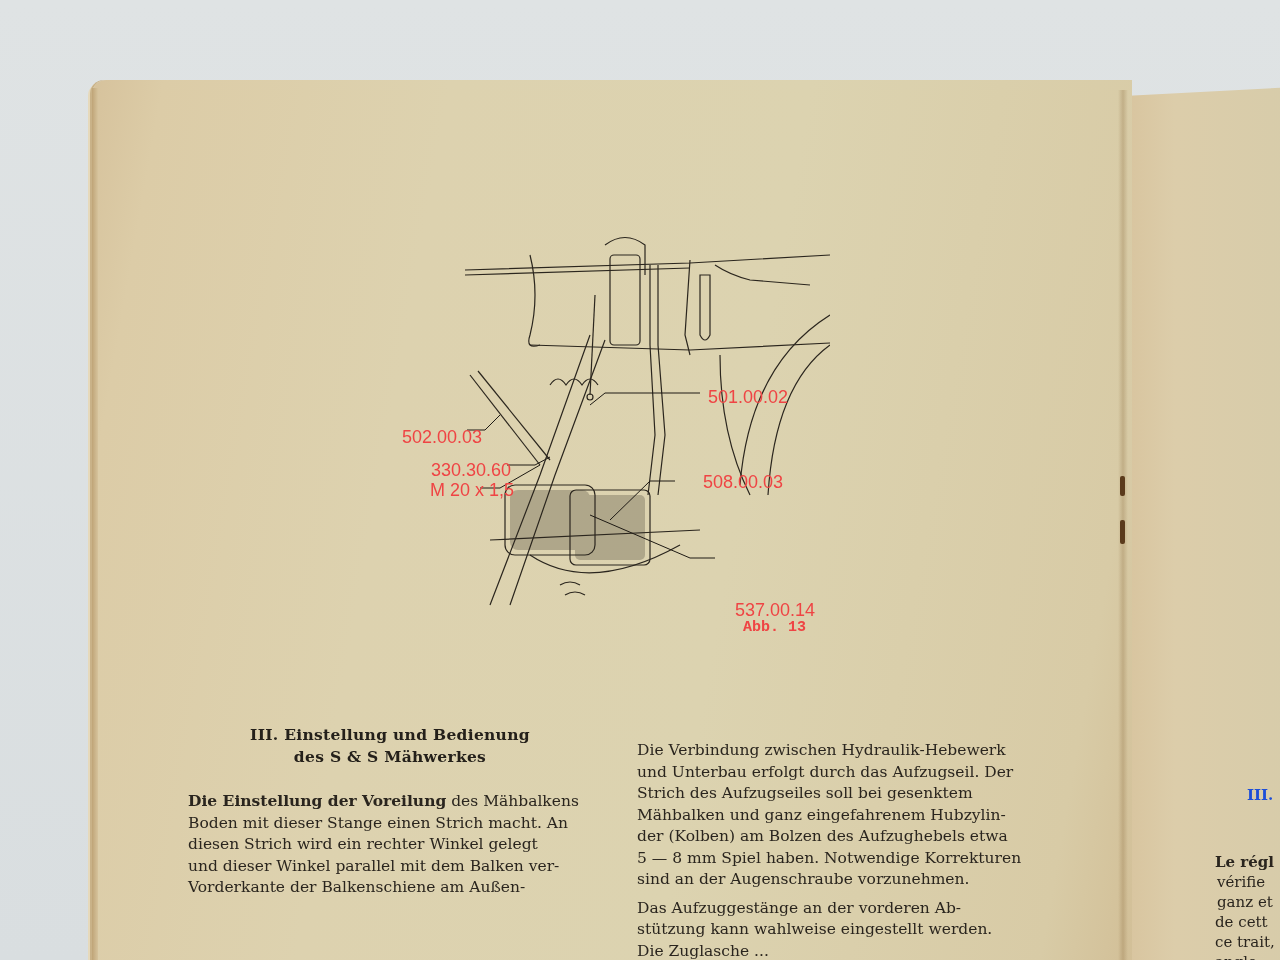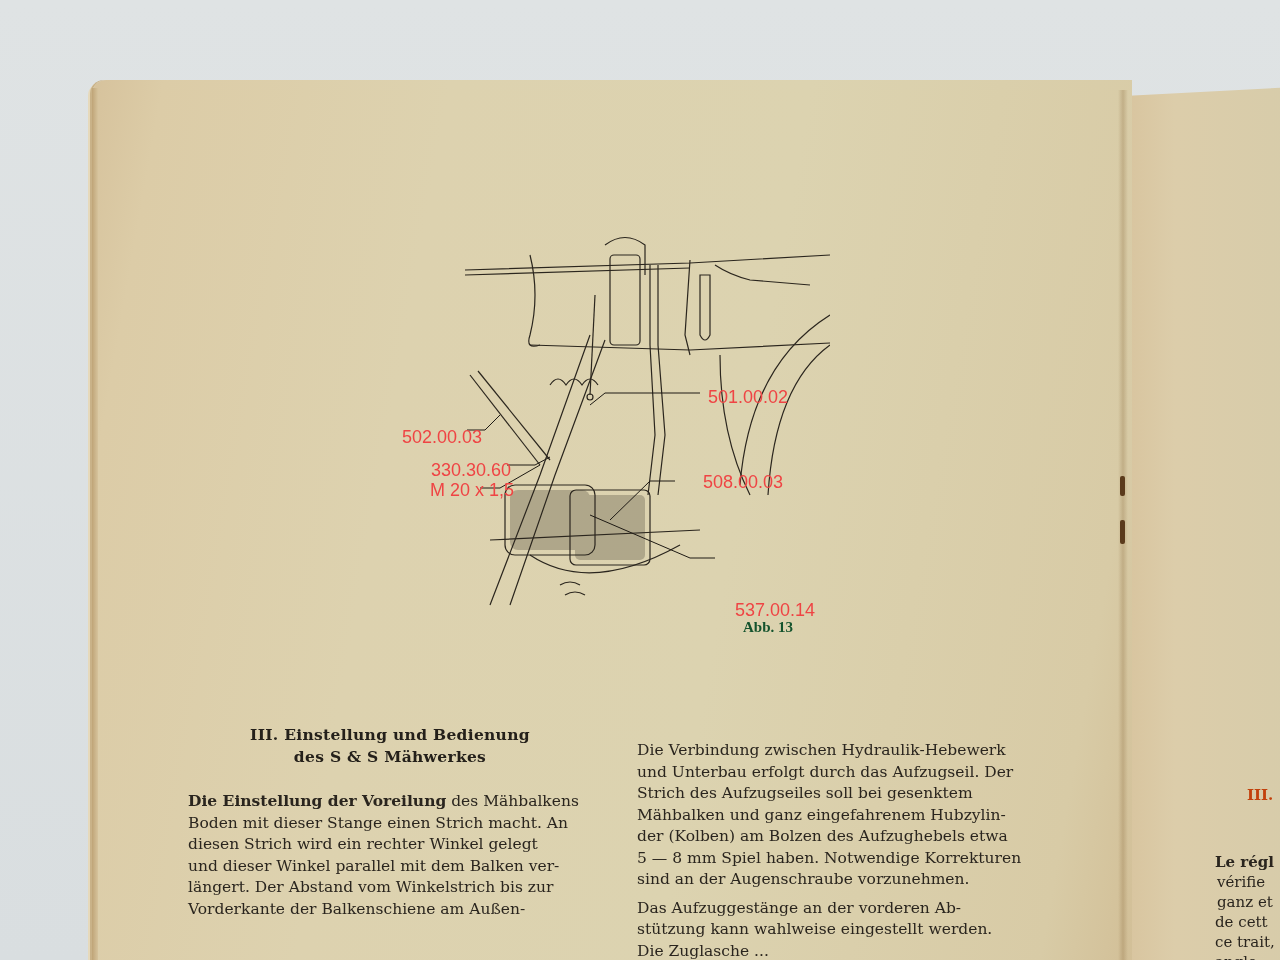--- a/index.html
+++ b/index.html
@@ -31,37 +31,37 @@
   .staple.s1 { top:476px; height:20px; }
   .staple.s2 { top:520px; height:24px; }
 
   .figure { position:absolute; left:390px; top:235px; width:440px; height:390px; }
   .figure svg { width:100%; height:100%; }
   .callout {
     position:absolute; font-family:"Liberation Sans", sans-serif; font-size:18px; color:#ef4444;
     white-space:nowrap;
   }
   .caption {
-    position:absolute; left:743px; top:619px; font-family:Liberation Serif, serif;
-    font-weight:bold; font-size:15px; color:#14532d;text-align:right;
+    position:absolute; left:743px; top:619px; font-family:Liberation Mono, monospace;
+    font-weight:bold; font-size:15px; color:#ef4444;text-align:right;
   }
   .heading {
     position:absolute; left:200px; top:724px; width:380px; text-align:center;
     font-weight:bold; font-size:15.5px; line-height:22px; color:#24201a; letter-spacing:0.3px;
   }
   .col {
     position:absolute; font-size:15.5px; line-height:21.5px; color:#2a251e;
     text-align:justify;
   }
   .col p { margin:0 0 7px 0; }
   .col-left { left:188px; top:790px; width:405px; }
   .col-right { left:637px; top:740px; width:400px; }
   .col-right .line, .col-left .line { display:block; white-space:nowrap; }
   .bold { font-weight:bold; }
-  .fr-head { position:absolute; left:1247px; top:786px; font-weight:bold; font-size:15px; color:#c2410c; }
+  .fr-head { position:absolute; left:1247px; top:786px; font-weight:bold; font-size:15px; color:#1d4ed8; }
   .fr-col { position:absolute; left:1215px; top:852px; font-size:15px; line-height:20px; color:#2a251e; white-space:nowrap; }
 </style>
 </head>
 <body>
 
 <div class="page-right"></div>
 <div class="page-left"></div>
 <div class="gutter"></div>
 <div class="staple s1"></div>
 <div class="staple s2"></div>
@@ -133,21 +133,20 @@
 <div class="heading">
   <div>III. Einstellung und Bedienung</div>
   <div>des S &amp; S Mähwerkes</div>
 </div>
 
 <div class="col col-left">
   <span class="line"><span class="bold">Die Einstellung der Voreilung</span><span> des Mähbalkens</span></span>
   <span class="line">Boden mit dieser Stange einen Strich macht. An</span>
   <span class="line">diesen Strich wird ein rechter Winkel gelegt</span>
   <span class="line">und dieser Winkel parallel mit dem Balken ver-</span>
-  <span class="line">längert. Der Abstand vom Winkelstrich bis zur</span>
   <span class="line">Vorderkante der Balkenschiene am Außen-</span>
 </div>
 
 <div class="col col-right">
   <p>
     <span class="line">Die Verbindung zwischen Hydraulik-Hebewerk</span>
     <span class="line">und Unterbau erfolgt durch das Aufzugseil. Der</span>
     <span class="line">Strich des Aufzugseiles soll bei gesenktem</span>
     <span class="line">Mähbalken und ganz eingefahrenem Hubzylin-</span>
     <span class="line">der (Kolben) am Bolzen des Aufzughebels etwa</span>

